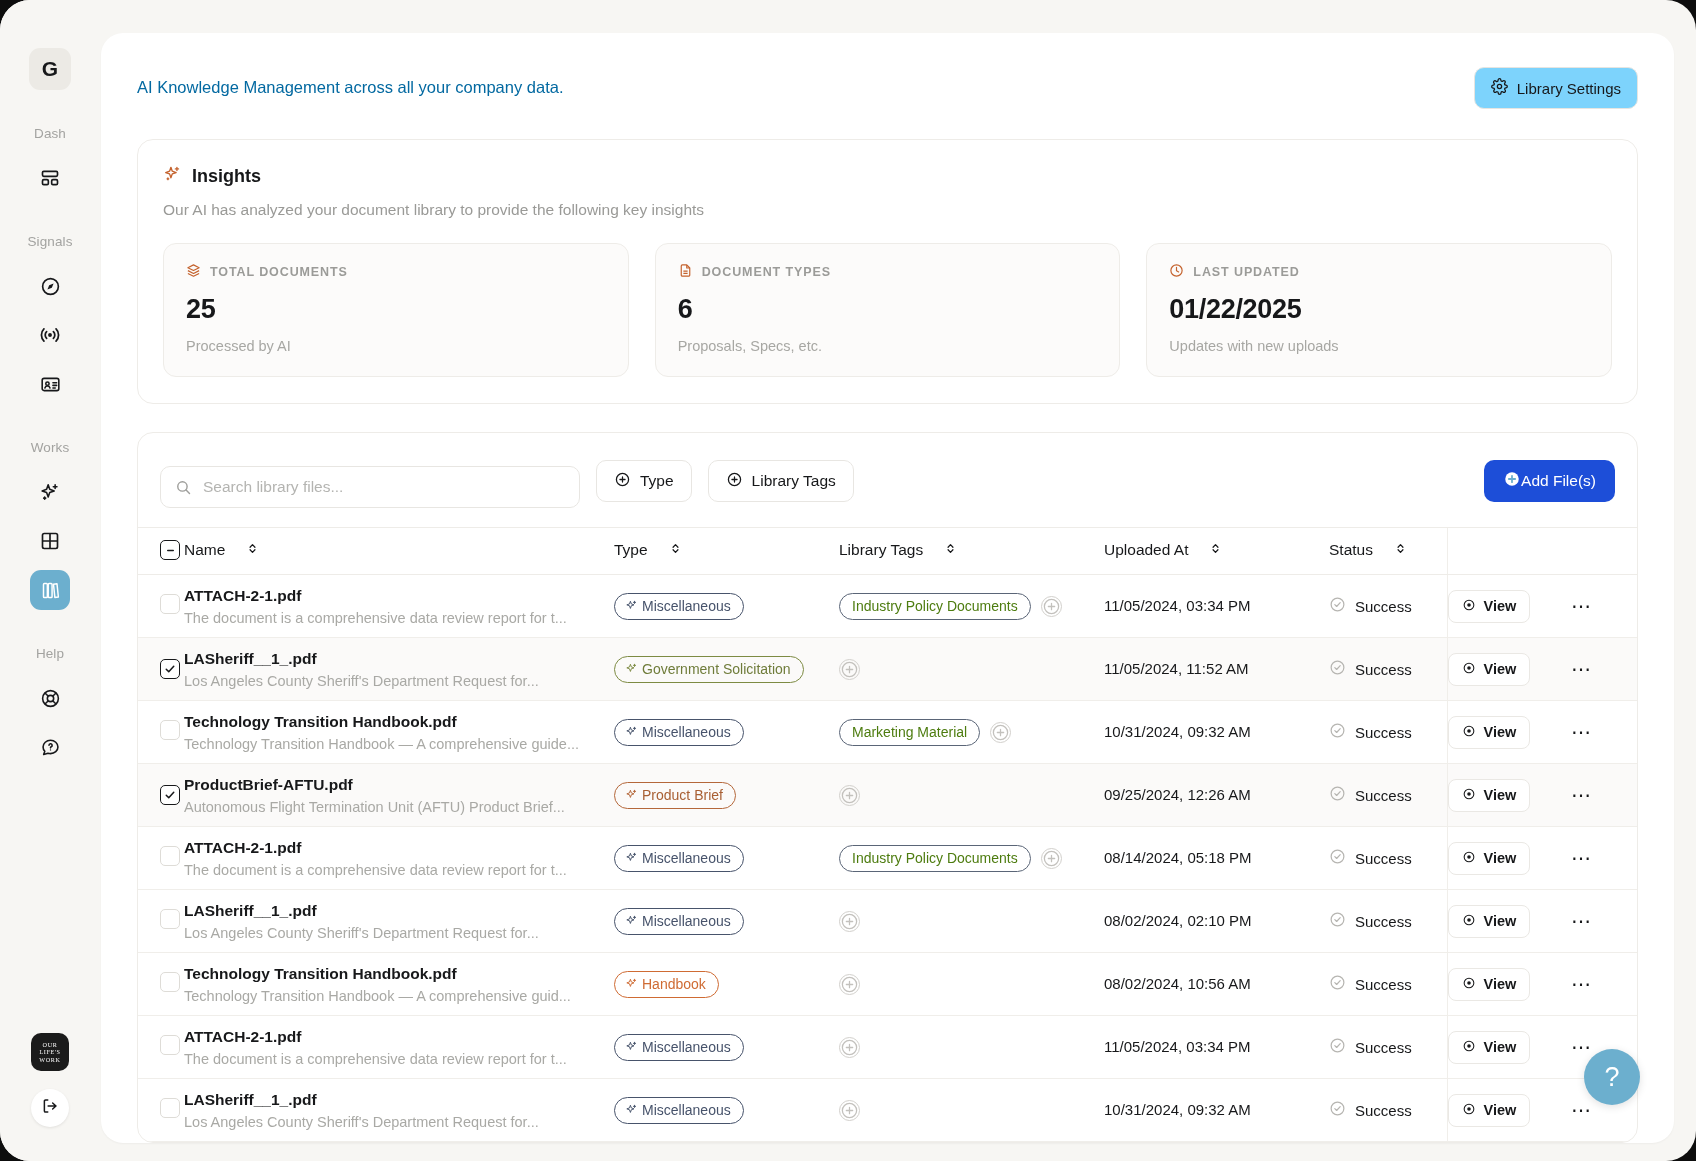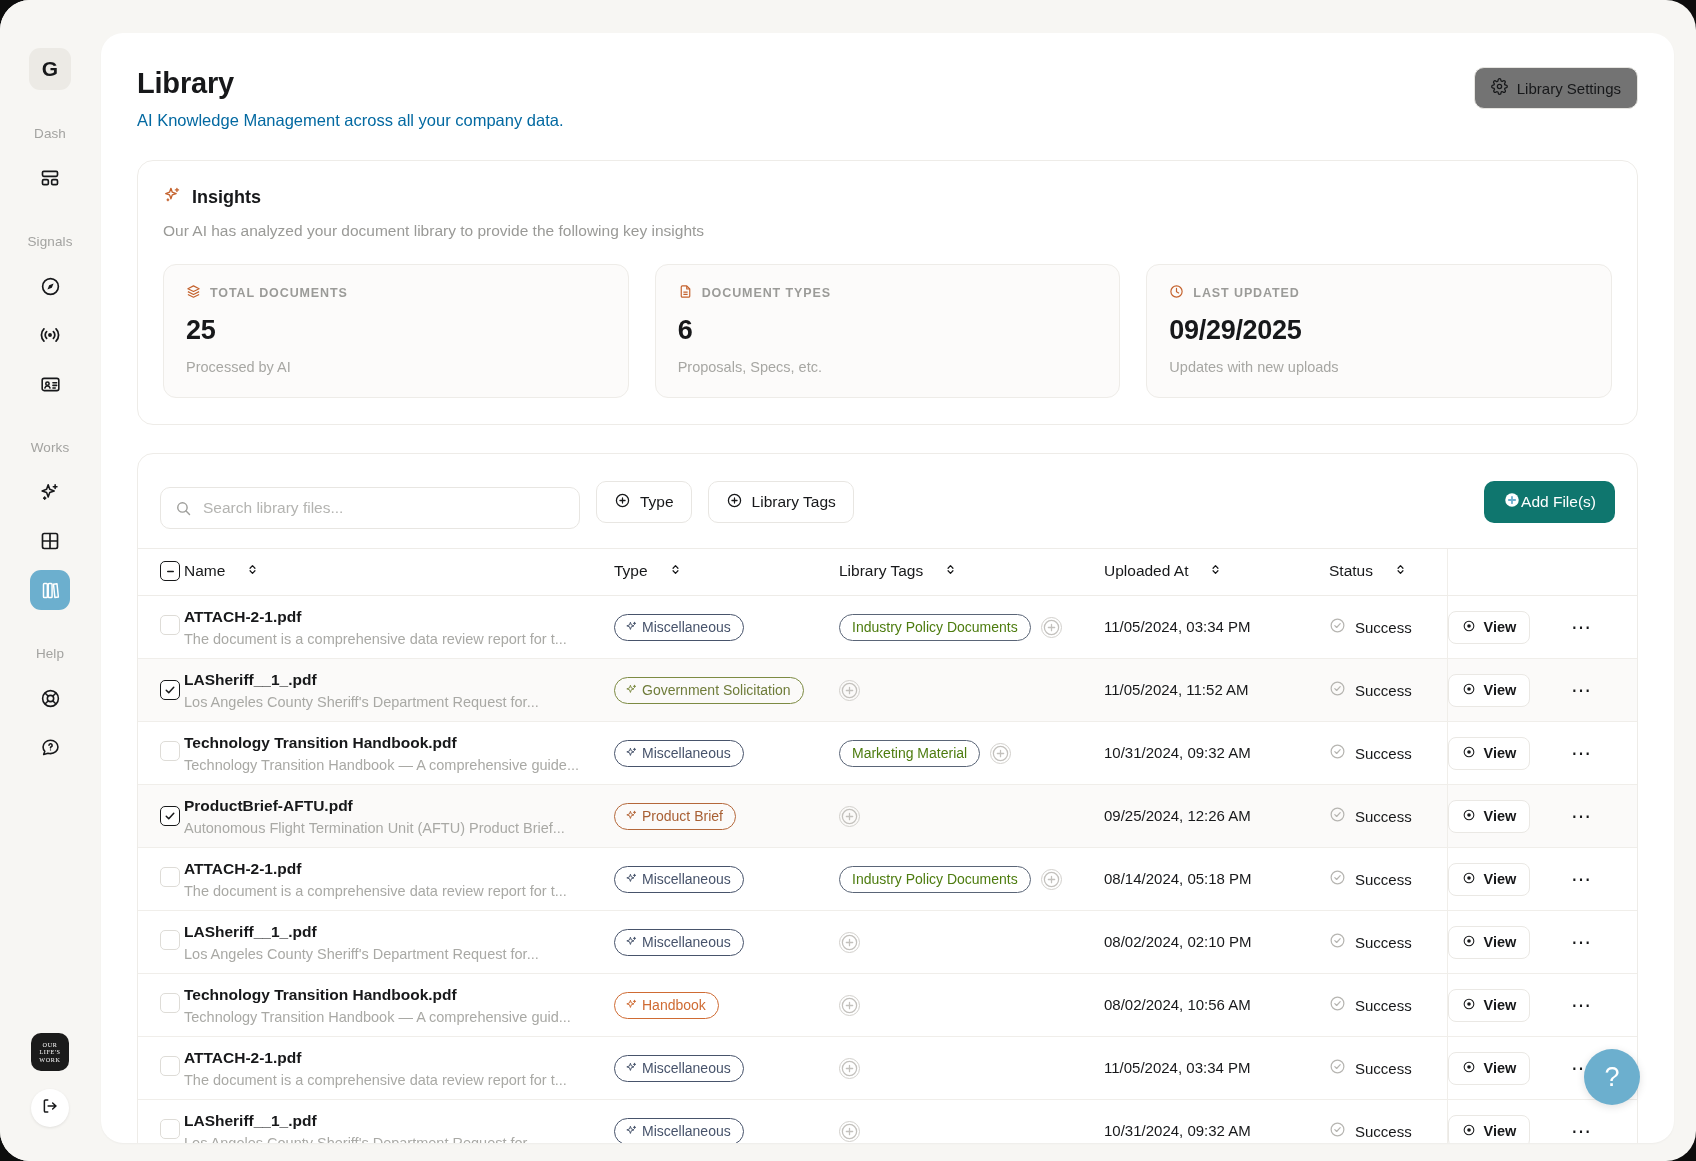--- a/index.html
+++ b/index.html
@@ -64,21 +64,21 @@
   }
   .panel-inner { padding: 34px 36px 0 36px; height: 100%; }
 
   .page-head { display: flex; align-items: flex-start; justify-content: space-between; }
   .page-title { font-size: 29px; font-weight: bold; color: #17181a; letter-spacing: -.2px; }
   .page-sub { font-size: 16.5px; color: #0369a1; margin-top: 11px; }
   .settings-btn {
     display: inline-flex; align-items: center; gap: 9px;
     border: 1px solid #e6e5e1; border-radius: 10px;
     padding: 10px 16px; font-size: 15px; color: #17181a;
-    background: #737373; cursor: pointer; font-weight: 500;
+    background: #7dd3fc; cursor: pointer; font-weight: 500;
   }
 
   
   .insights {
     margin-top: 30px; border: 1px solid #eeece8; border-radius: 16px;
     padding: 24px 25px 26px 25px;
   }
   .insights-title { display: flex; align-items: center; gap: 10px; }
   .insights-title span { font-size: 18px; font-weight: bold; color: #17181a; }
   .insights-desc { font-size: 15.5px; color: #9a9a97; margin-top: 13px; }
@@ -115,21 +115,21 @@
   }
   .search-box input::placeholder { color: #b4b4b1; }
   .filter-btn {
     display: inline-flex; align-items: center; gap: 9px; height: 42px;
     border: 1px solid #e8e6e2; border-radius: 10px; padding: 0 17px;
     font-size: 15.5px; font-weight: 500; color: #17181a; background: #fff; cursor: pointer;
   }
   .add-btn {
     margin-left: auto; display: inline-flex; align-items: center; gap: 0;
     height: 42px; border: none; border-radius: 10px; padding: 0 19px;
-    background: #0f766e; color: #fff; font-size: 15.5px; font-weight: 500;
+    background: #1d4ed8; color: #fff; font-size: 15.5px; font-weight: 500;
     cursor: pointer; font-family: "Liberation Sans", sans-serif;
   }
 
   
   .tbl { width: 100%; border-collapse: collapse; table-layout: fixed; }
   .tbl th {
     text-align: left; font-size: 15.5px; font-weight: 500; color: #17181a;
     padding: 12px 0 14px 0; border-top: 1px solid #eeece8; border-bottom: 1px solid #eeece8;
     background: #fff;
   }
@@ -307,21 +307,20 @@
         </span>
       </div>
     </div>
   </nav>
 
   <main class="panel">
     <div class="panel-inner">
 
       <div class="page-head">
         <div>
-          <div class="page-title">Library</div>
           <div class="page-sub">AI Knowledge Management across all your company data.</div>
         </div>
         <button class="settings-btn">
           <span>
             <svg width="17" height="17" viewBox="0 0 24 24" fill="none" stroke="#17181a" stroke-width="1.8">
               <circle cx="12" cy="12" r="3"></circle>
               <path d="M19.4 15a1.6 1.6 0 0 0 .32 1.77l.06.06a2 2 0 1 1-2.83 2.83l-.06-.06a1.6 1.6 0 0 0-1.77-.32 1.6 1.6 0 0 0-.97 1.47V21a2 2 0 1 1-4 0v-.11a1.6 1.6 0 0 0-1.05-1.46 1.6 1.6 0 0 0-1.77.32l-.06.06a2 2 0 1 1-2.83-2.83l.06-.06a1.6 1.6 0 0 0 .32-1.77 1.6 1.6 0 0 0-1.47-.97H3a2 2 0 1 1 0-4h.11a1.6 1.6 0 0 0 1.46-1.05 1.6 1.6 0 0 0-.32-1.77l-.06-.06a2 2 0 1 1 2.83-2.83l.06.06a1.6 1.6 0 0 0 1.77.32H9a1.6 1.6 0 0 0 .97-1.47V3a2 2 0 1 1 4 0v.11a1.6 1.6 0 0 0 .97 1.47 1.6 1.6 0 0 0 1.77-.32l.06-.06a2 2 0 1 1 2.83 2.83l-.06.06a1.6 1.6 0 0 0-.32 1.77V9a1.6 1.6 0 0 0 1.47.97H21a2 2 0 1 1 0 4h-.11a1.6 1.6 0 0 0-1.47.97z"></path>
             </svg>
           </span>
           <span>Library Settings</span>
@@ -374,21 +373,21 @@
           <div class="stat-card">
             <div class="stat-label">
               <span>
                 <svg width="15" height="15" viewBox="0 0 24 24" fill="none" stroke="#c4622d" stroke-width="1.9" stroke-linecap="round">
                   <circle cx="12" cy="12" r="9"></circle>
                     <path d="M12 7v5.3l3.4 2"></path>
                 </svg>
               </span>
               <span>LAST UPDATED</span>
             </div>
-            <div class="stat-value">09/29/2025</div>
+            <div class="stat-value">01/22/2025</div>
             <div class="stat-hint">Updates with new uploads</div>
           </div>
         </div>
       </section>
 
       <section class="table-card">
         <div class="toolbar">
           <div class="search-box">
             <span>
               <svg width="17" height="17" viewBox="0 0 24 24" fill="none" stroke="#9e9e9b" stroke-width="2" stroke-linecap="round">

